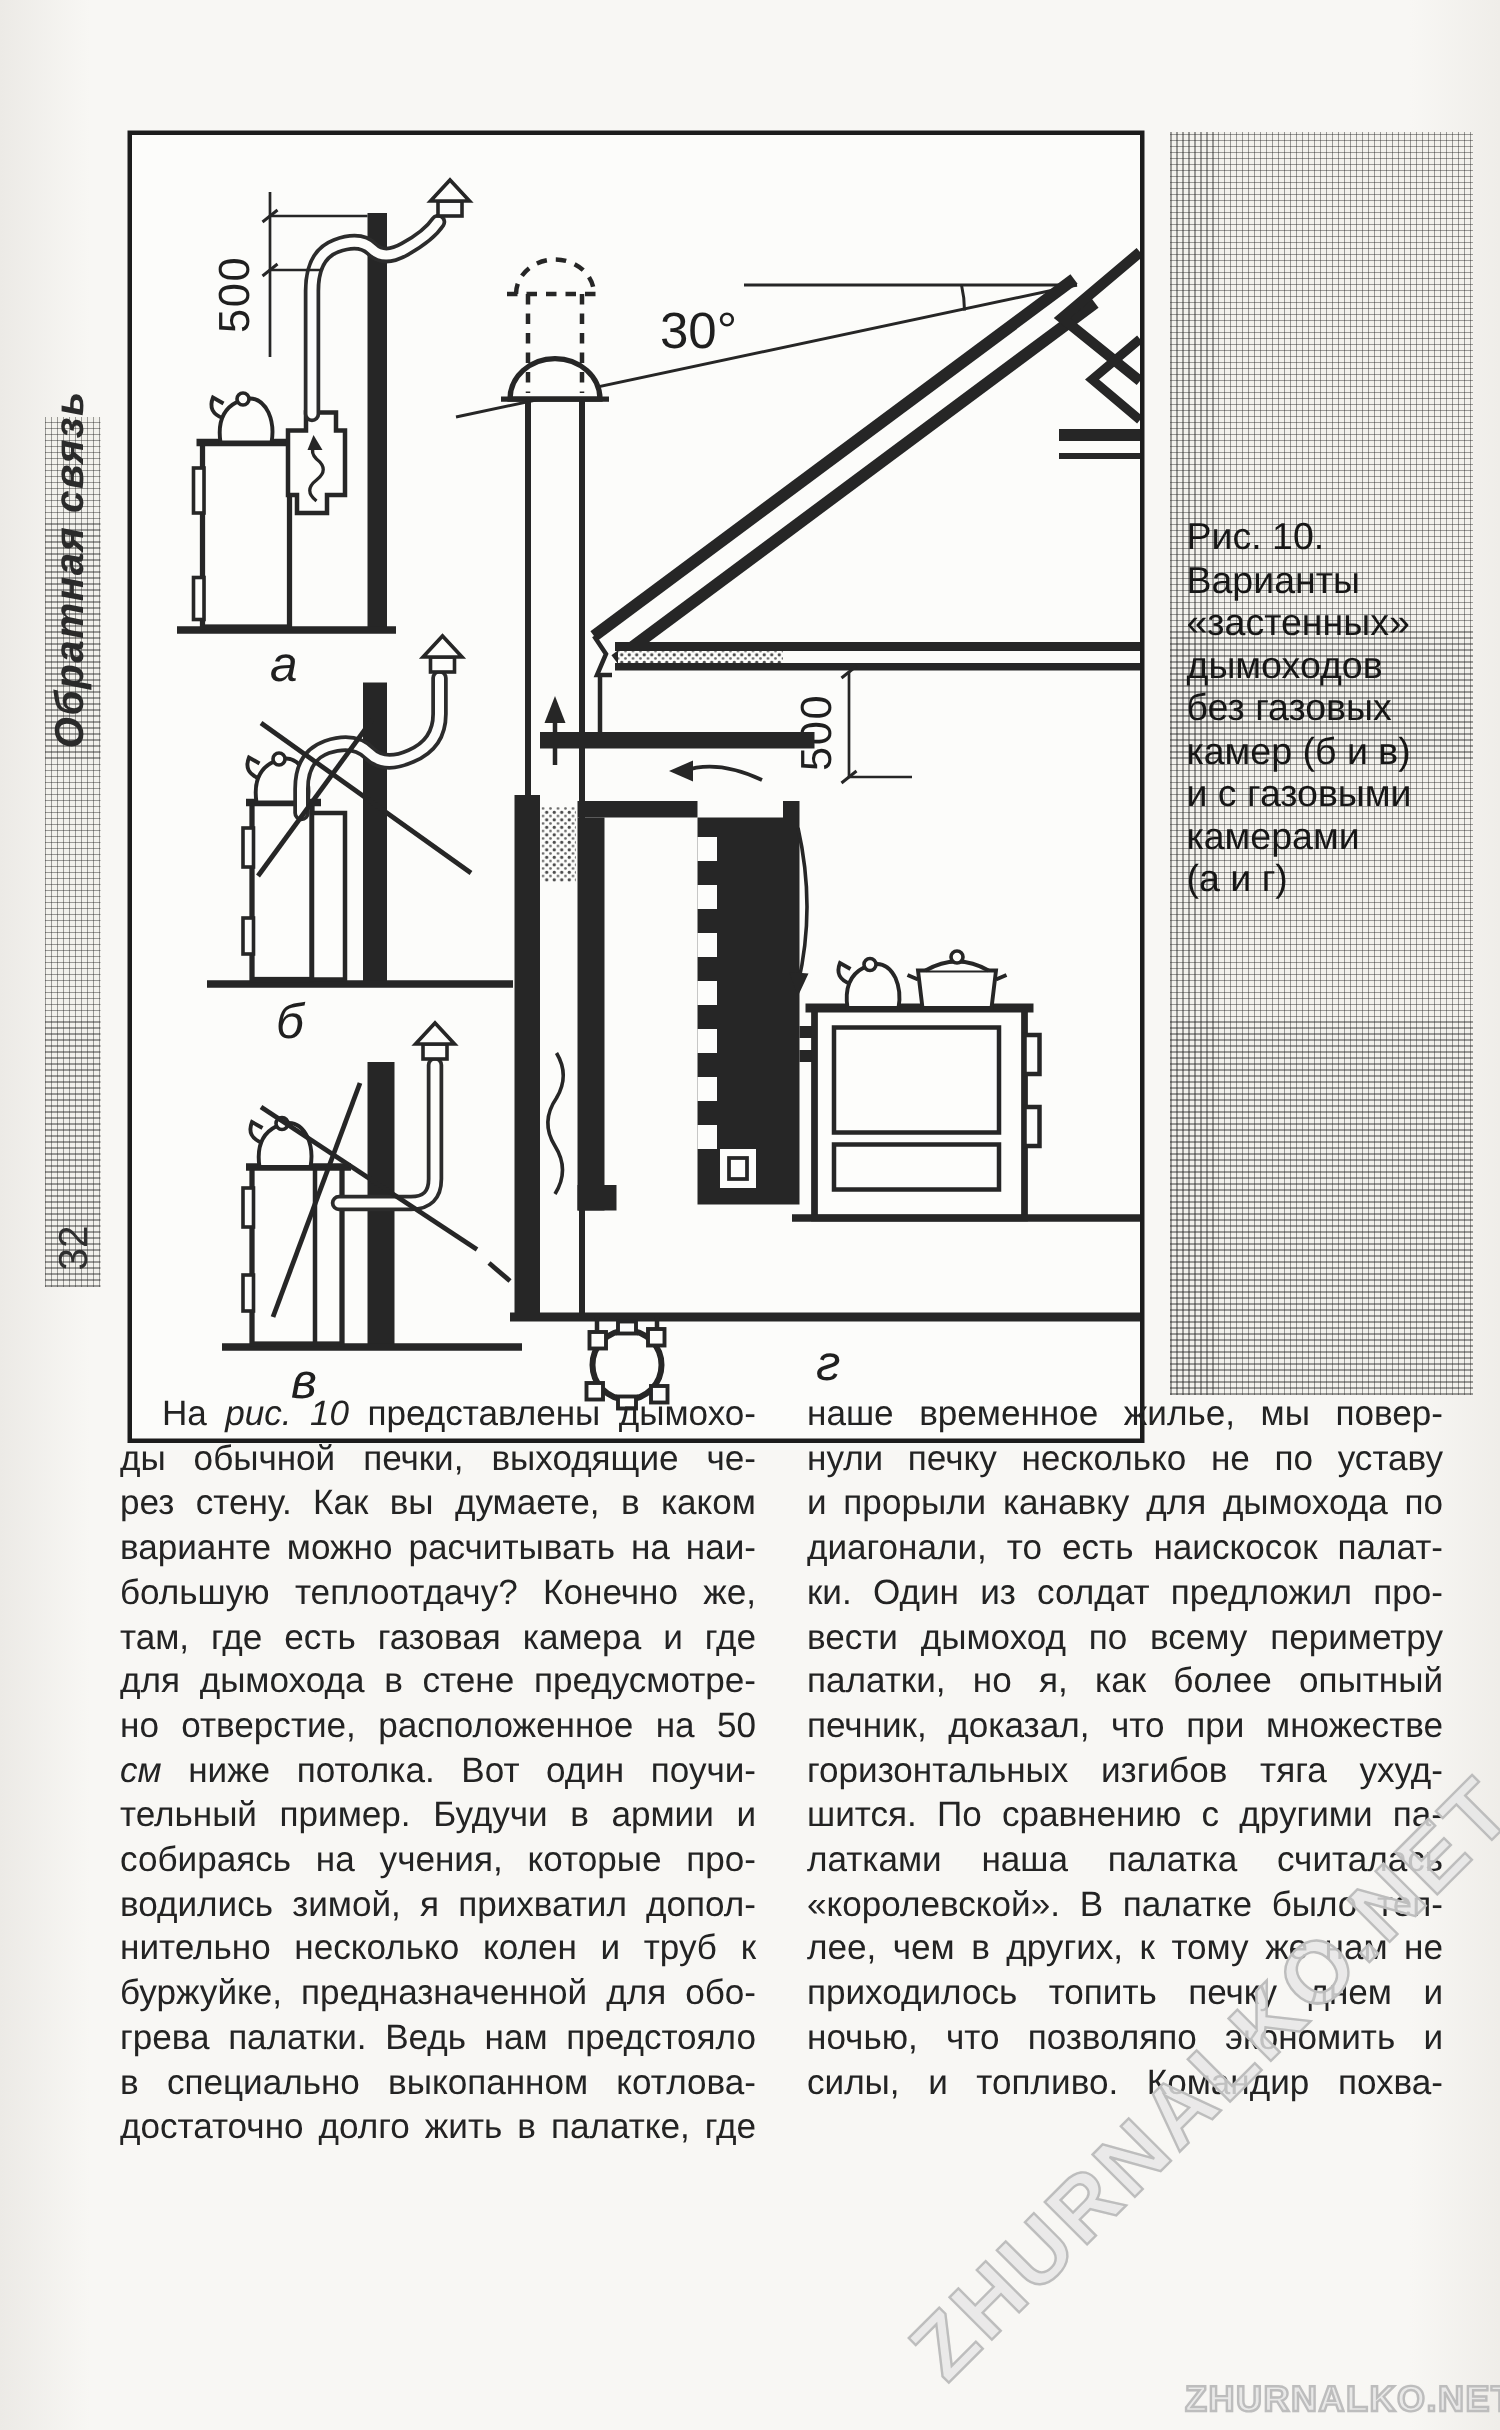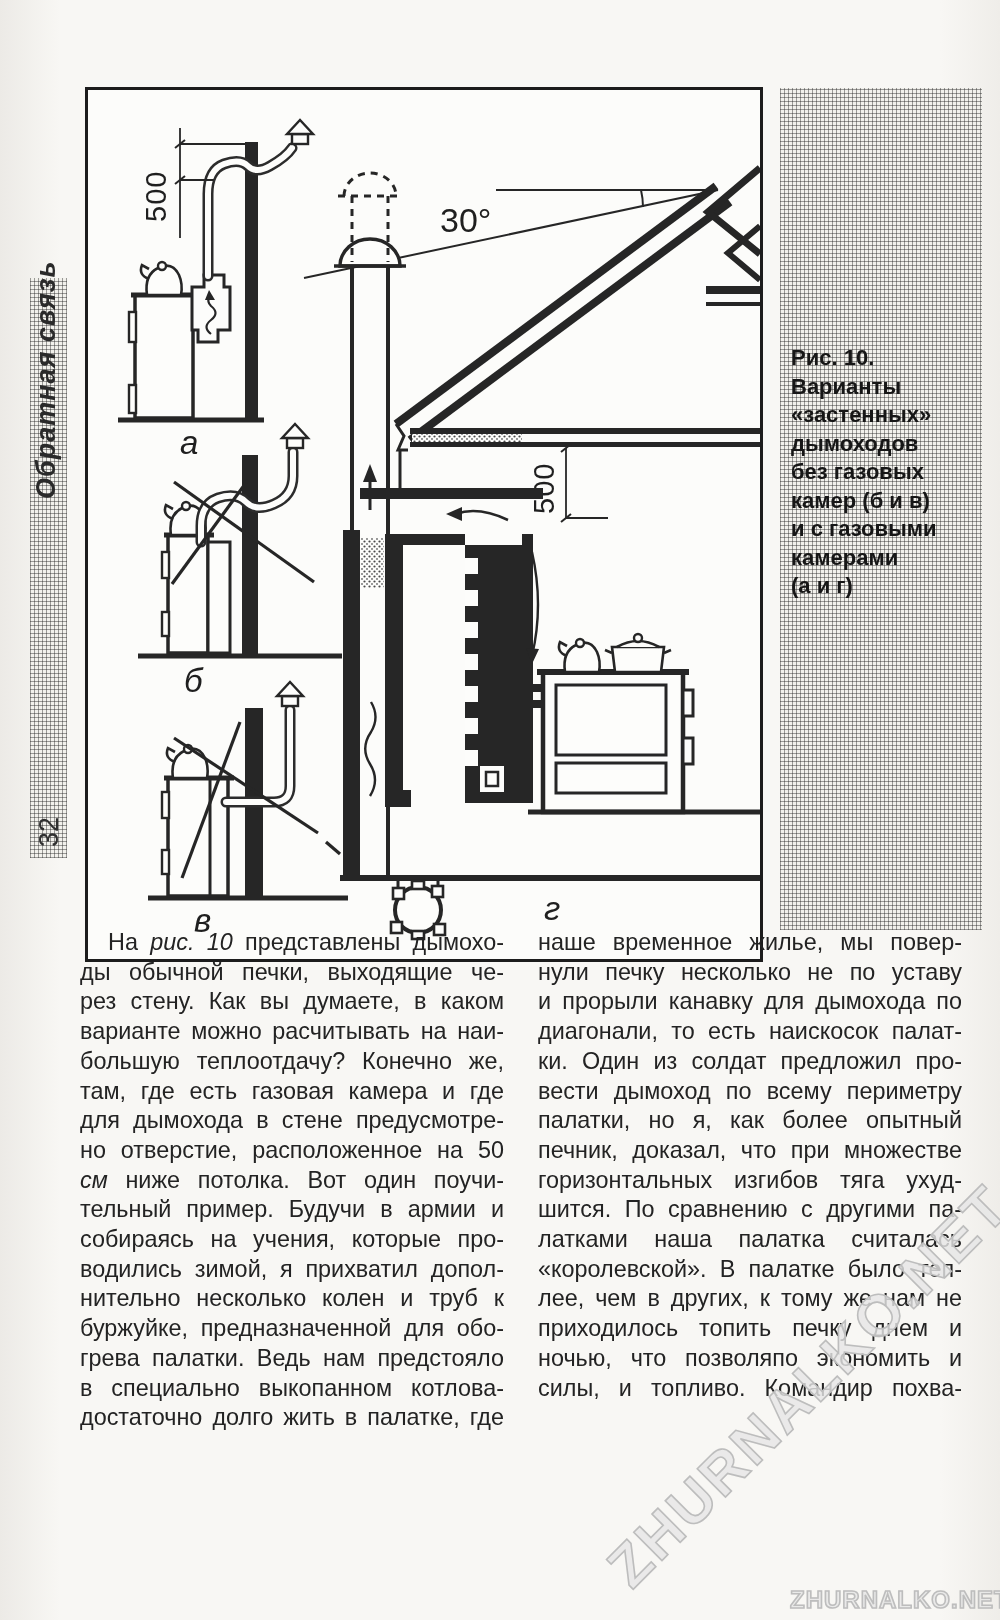--- a/index.html
+++ b/index.html
@@ -29,21 +29,21 @@
     position:absolute;left:85px;top:87px;width:672px;height:869px;
     border:3px solid #1c1c1c;background:#fcfcfa;
   }
   .frame svg{display:block;width:672px;height:869px;}
   
   .caption{
     position:absolute;left:780px;top:88px;width:202px;height:842px;
     box-sizing:border-box;padding:256px 8px 0 11px;
   }
   .cap-line{
-    font-weight:bold;font-size:22px;line-height:28.5px;color:#161616;white-space:nowrap;
+    font-weight:normal;font-size:25px;line-height:28.5px;color:#161616;white-space:nowrap;
   }
   
   .col{position:absolute;top:928px;font-size:23.4px;line-height:29.7px;color:#232323;}
   .col-left{left:80px;width:424px;}
   .col-right{left:538px;width:424px;}
   .tline{text-align:justify;text-align-last:justify;white-space:nowrap;}
   .tline.first{padding-left:28px;}
   .em{font-style:italic;}
   
   .ink{fill:#262626;}

